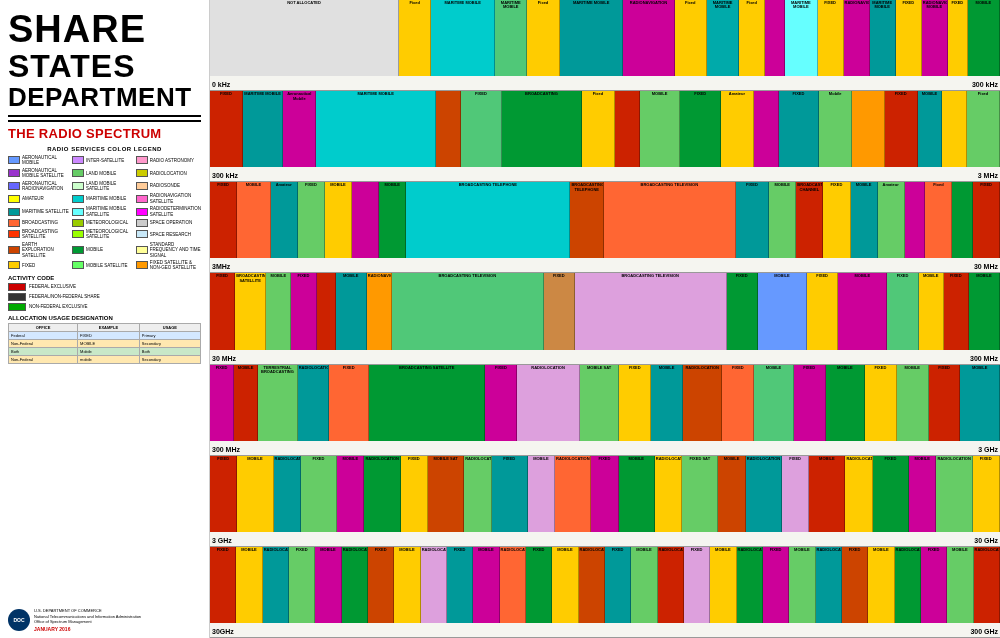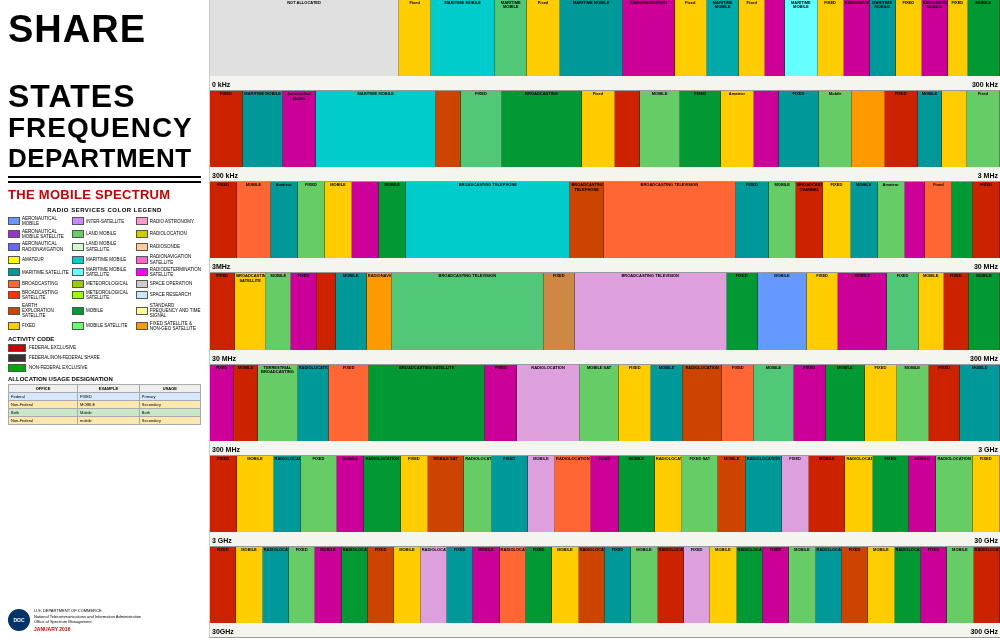--- a/index.html
+++ b/index.html
@@ -36,21 +36,20 @@
       letter-spacing: 1px;
       line-height: 1.05;
       color: #000;
     }
     .title-states {
       font-size: 32px;
       font-weight: 900;
       letter-spacing: 1px;
       line-height: 1.05;
       color: #000;
-      margin-top: 30px;
     }
     .title-frequency {
       font-size: 28px;
       font-weight: 900;
       letter-spacing: 1px;
       line-height: 1.1;
       color: #000;
     }
     .title-allocations {
       font-size: 26px;
@@ -445,24 +444,23 @@
     .row7 .band-segment:nth-child(29) { background: #e8c8e8; flex: 0.5; }
     .row7 .band-segment:nth-child(30) { background: #cc4444; flex: 0.5; }
   </style>
 </head>
 <body>
 
 <div id="left-panel">
   <div class="title-block">
     <div class="title-united">SHARE</div>
     <div class="title-states">STATES</div>
-    <div class="title-frequency">FREQUENCY</div>
     <div class="title-allocations">DEPARTMENT</div>
   </div>
-  <div class="title-radio-spectrum">THE MOBILE SPECTRUM</div>
+  <div class="title-radio-spectrum">THE RADIO SPECTRUM</div>
 
   <div class="legend-section">
     <div class="legend-title">RADIO SERVICES COLOR LEGEND</div>
     <div class="legend-grid">
 
       <div class="legend-item">
         <div class="legend-swatch" style="background:#6699ff;"></div>
         <span class="legend-label">AERONAUTICAL MOBILE</span>
       </div>
       <div class="legend-item">

